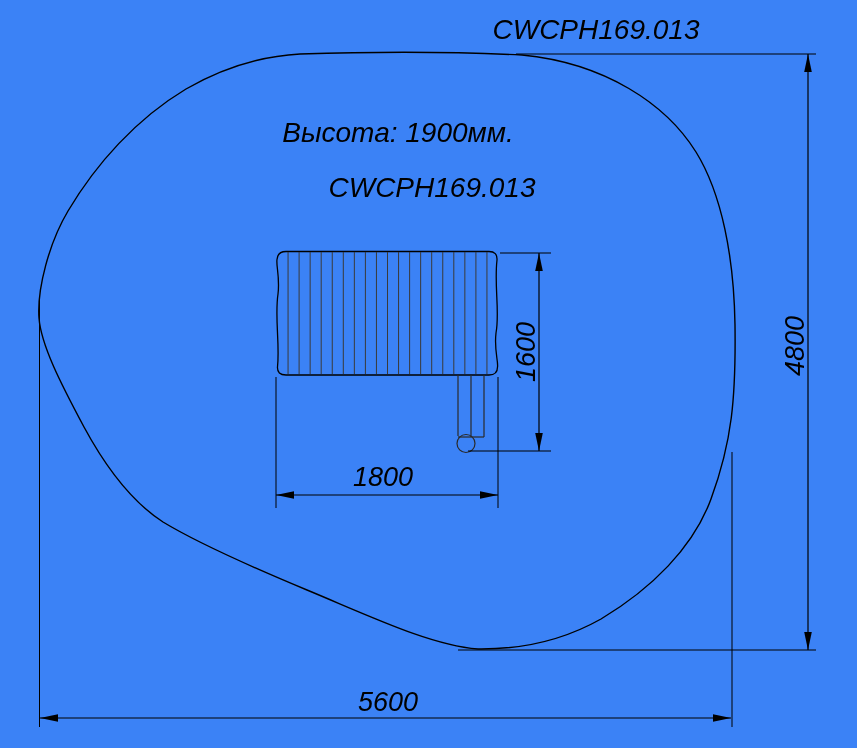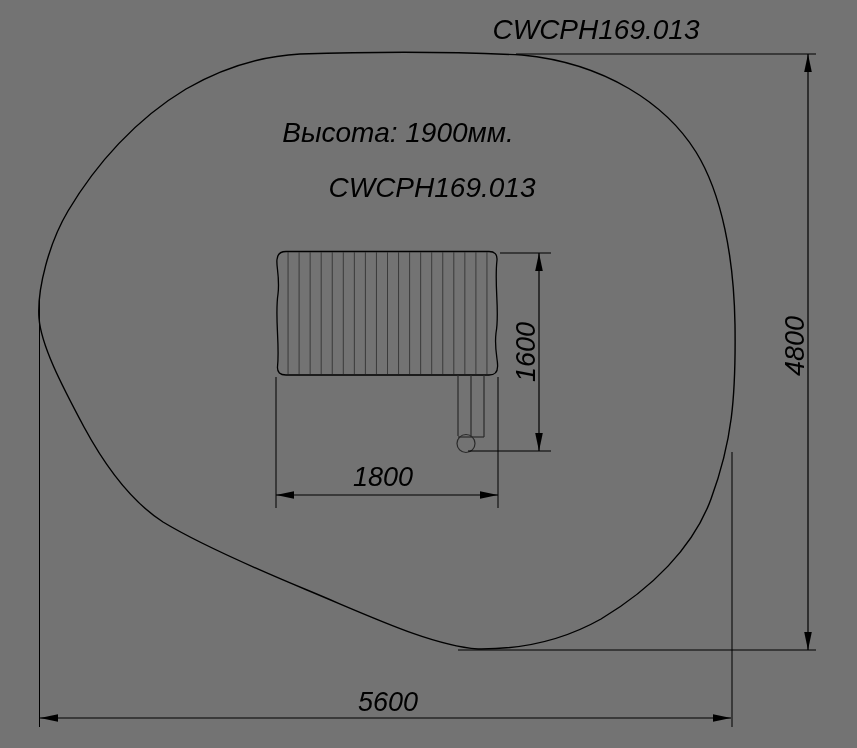--- a/index.html
+++ b/index.html
@@ -4,21 +4,21 @@
 <style>
   html, body {
     margin: 0;
     padding: 0;
     background: #ffffff;
   }
   .canvas {
     position: relative;
     width: 857px;
     height: 748px;
-    background: #737373;
+    background: #3b82f6;
     overflow: hidden;
     font-family: "Liberation Sans", sans-serif;
   }
   svg {
     display: block;
   }
   svg text {
     font-family: "Liberation Sans", sans-serif;
     font-style: italic;
     fill: #000000;

